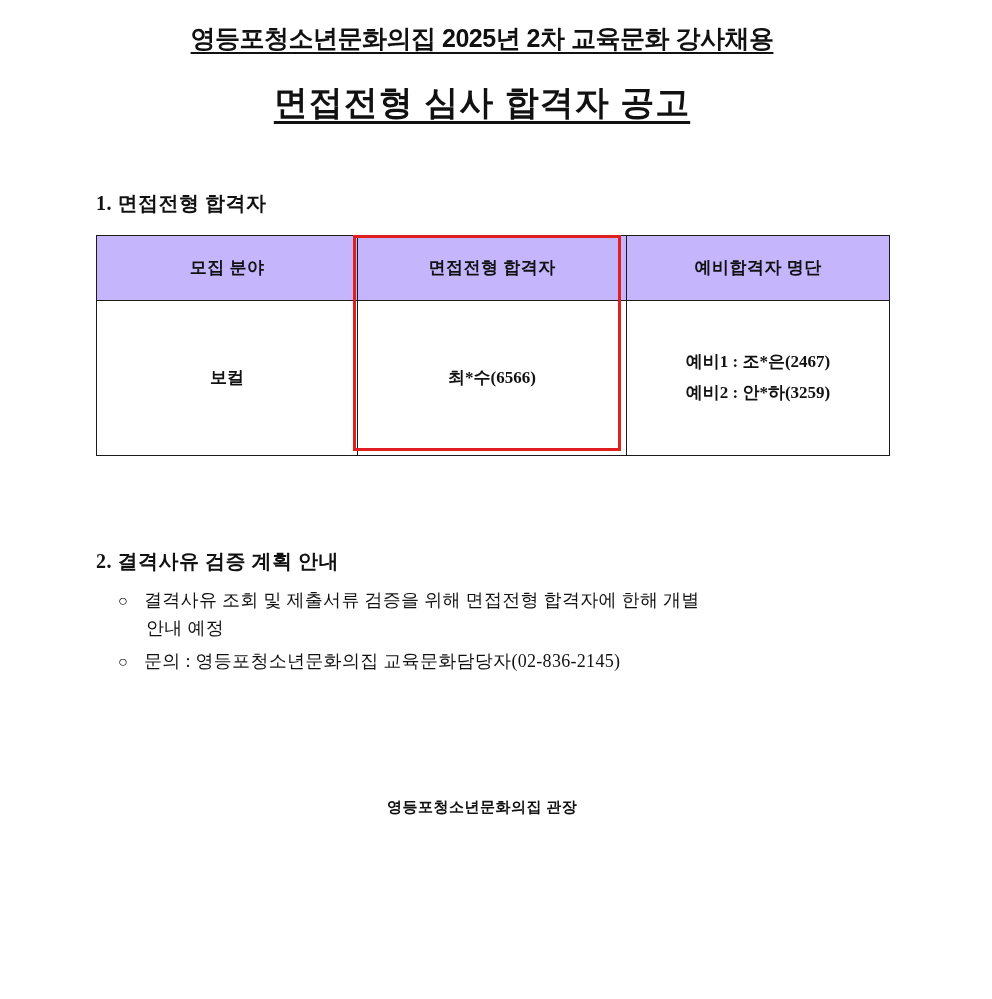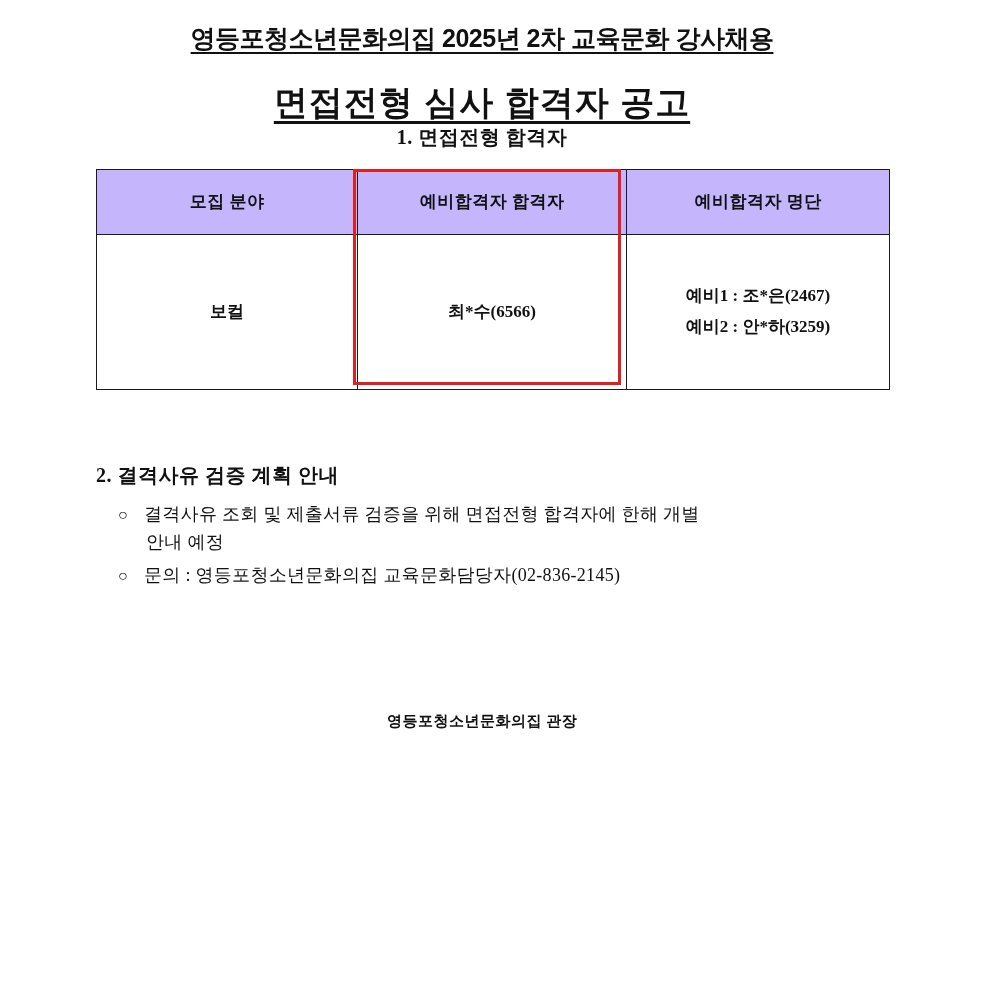--- a/index.html
+++ b/index.html
@@ -55,21 +55,21 @@
   .section {
     margin-left: 96px;
     margin-right: 96px;
   }
   .section-heading {
     font-size: 20px;
     font-weight: bold;
     letter-spacing: 0.5px;
   }
   #section1-heading {
-    text-align: center;
+    margin-top: 66px;
   }
 
   
   .table-wrap {
     margin-top: 18px;
     margin-left: 96px;
     margin-right: 96px;
     position: relative;
   }
   table.notice-table {
@@ -111,21 +111,21 @@
     top: 0px;
     width: 268px;
     height: 216px;
     border: 3px solid #e02020;
     box-sizing: border-box;
     pointer-events: none;
   }
 
   
   #section2-heading {
-    margin-top: 72px;
+    margin-top: 92px;
   }
   .bullet-list {
     margin-top: 12px;
     margin-left: 22px;
   }
   .bullet-item {
     display: flex;
     align-items: flex-start;
     font-size: 18px;
     line-height: 1.55;
@@ -173,21 +173,21 @@
 
   <div class="section">
     <div id="section1-heading" class="section-heading">1. 면접전형 합격자</div>
   </div>
 
   <div class="table-wrap">
     <table class="notice-table">
       <thead>
         <tr>
           <th class="col-field">모집 분야</th>
-          <th class="col-pass">예비합격자 합격자</th>
+          <th class="col-pass">면접전형 합격자</th>
           <th class="col-reserve">예비합격자 명단</th>
         </tr>
       </thead>
       <tbody>
         <tr>
           <td class="col-field">보컬</td>
           <td class="col-pass">최*수(6566)</td>
           <td class="col-reserve reserve-cell">
             <div>예비1 : 조*은(2467)</div>
             <div>예비2 : 안*하(3259)</div>

